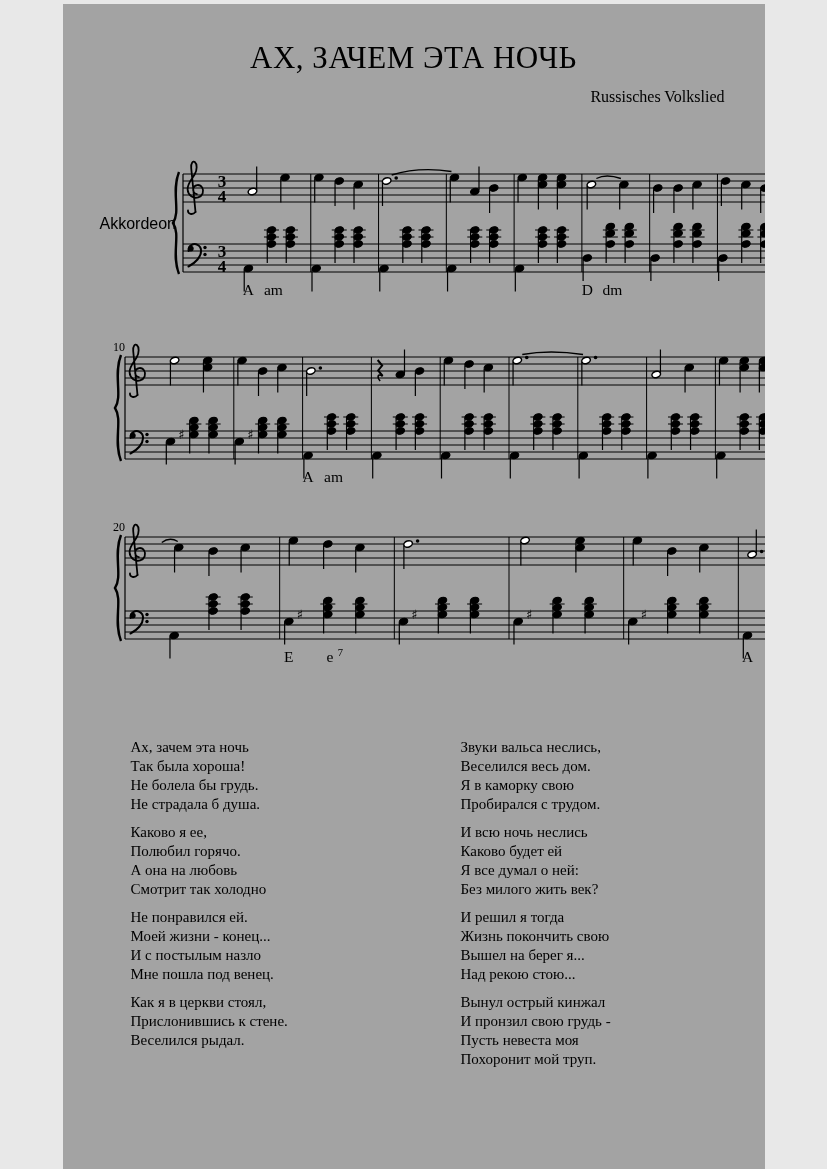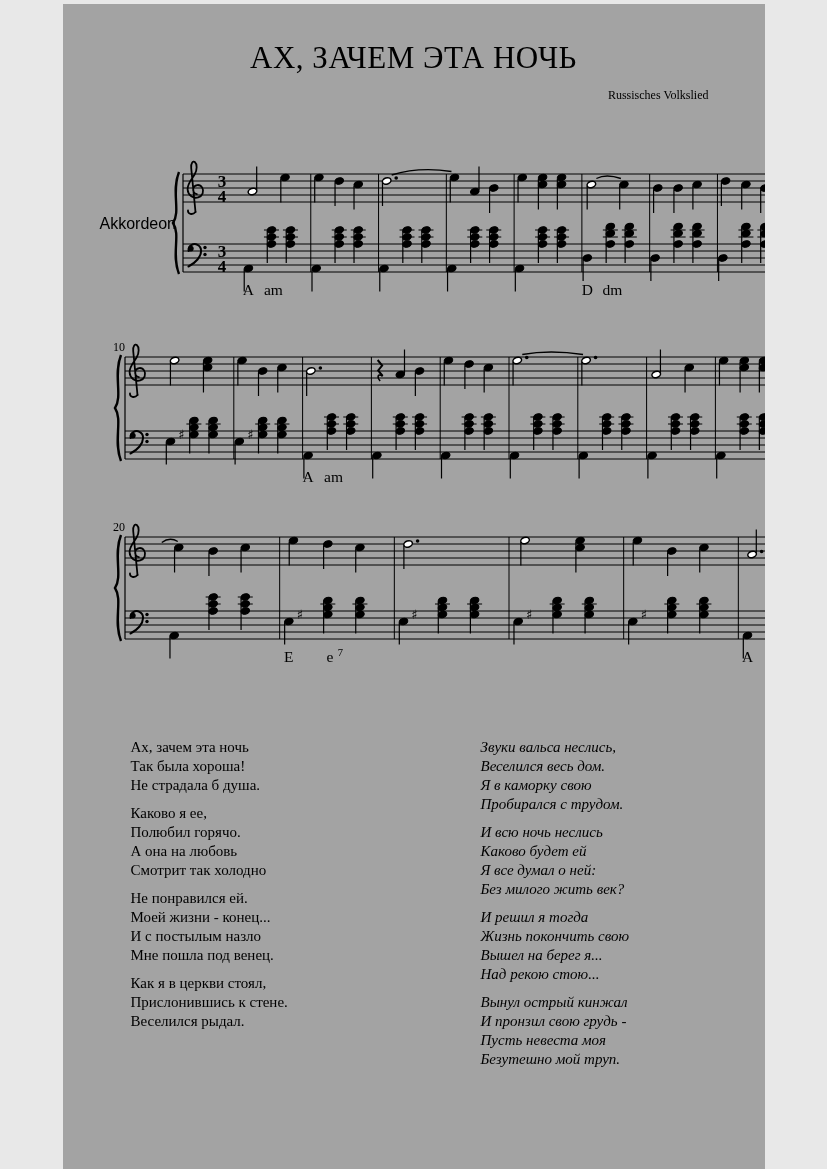--- a/index.html
+++ b/index.html
@@ -1,25 +1,25 @@
 <!DOCTYPE html>
 <html><head>
 <meta charset="utf-8">
 <style>
   html,body{margin:0;padding:0;background:#e8e8e8;}
   .page{position:relative;width:702px;height:1169px;background:#a3a3a3;margin:4px auto;
         font-family:"Liberation Serif",serif;color:#000;overflow:hidden;}
   .title{position:absolute;top:36px;left:0;right:0;text-align:center;
          font-size:31px;font-weight:400;letter-spacing:.5px;margin:0;}
-  .subtitle{position:absolute;top:84px;right:56px;font-size:12px;}
+  .subtitle{position:absolute;top:84px;right:40px;font-size:16px;}
   .instrument{position:absolute;top:211px;left:37px;
               font-family:"Liberation Sans",sans-serif;font-size:16px;}
   .score-svg{position:absolute;left:0;top:0;}
   .lyrics-col{position:absolute;top:734px;width:330px;font-size:15px;line-height:19px;}
-  .lyrics-col-2{left:418px;font-style:italic;}
+  .lyrics-col-2{left:398px;}
   .lyrics-col-1{left:68px;}
   .stanza{margin:0 0 9px 0;}
   .lyric-line{height:19px;white-space:nowrap;}
 </style>
 </head>
 <body>
 
 <div class="page">
   <h1 class="title">АХ, ЗАЧЕМ ЭТА НОЧЬ</h1>
   <div class="subtitle">Russisches Volkslied</div>
@@ -655,20 +655,21 @@
         <circle cx="777" cy="624.5" r="1.7" fill="#000000"></circle>
         <line x1="783" y1="533" x2="783" y2="635" stroke="#000000" stroke-width="1.2"></line>
         <rect x="786" y="533" width="4" height="102" fill="#000000"></rect>
         <path d="M 98.76 538.5 Q 106.76 532.5 114.76 537.5" fill="none" stroke="#000000" stroke-width="1.4"></path>
       </g>
     </svg>
   <div id="lyrics-col-1" class="lyrics-col lyrics-col-1">
       <div class="stanza">
         <div class="lyric-line">Ах, зачем эта ночь</div>
         <div class="lyric-line">Так была хороша!</div>
+        <div class="lyric-line">Не болела бы грудь.</div>
         <div class="lyric-line">Не страдала б душа.</div>
       </div>
       <div class="stanza">
         <div class="lyric-line">Каково я ее,</div>
         <div class="lyric-line">Полюбил горячо.</div>
         <div class="lyric-line">А она на любовь</div>
         <div class="lyric-line">Смотрит так холодно</div>
       </div>
       <div class="stanza">
         <div class="lyric-line">Не понравился ей.</div>
@@ -698,16 +699,16 @@
       <div class="stanza">
         <div class="lyric-line">И решил я тогда</div>
         <div class="lyric-line">Жизнь покончить свою</div>
         <div class="lyric-line">Вышел на берег я...</div>
         <div class="lyric-line">Над рекою стою...</div>
       </div>
       <div class="stanza">
         <div class="lyric-line">Вынул острый кинжал</div>
         <div class="lyric-line">И пронзил свою грудь -</div>
         <div class="lyric-line">Пусть невеста моя</div>
-        <div class="lyric-line">Безутешно мой труп.</div>
+        <div class="lyric-line">Похоронит мой труп.</div>
       </div>
     </div>
 </div>
 
 </body></html>

